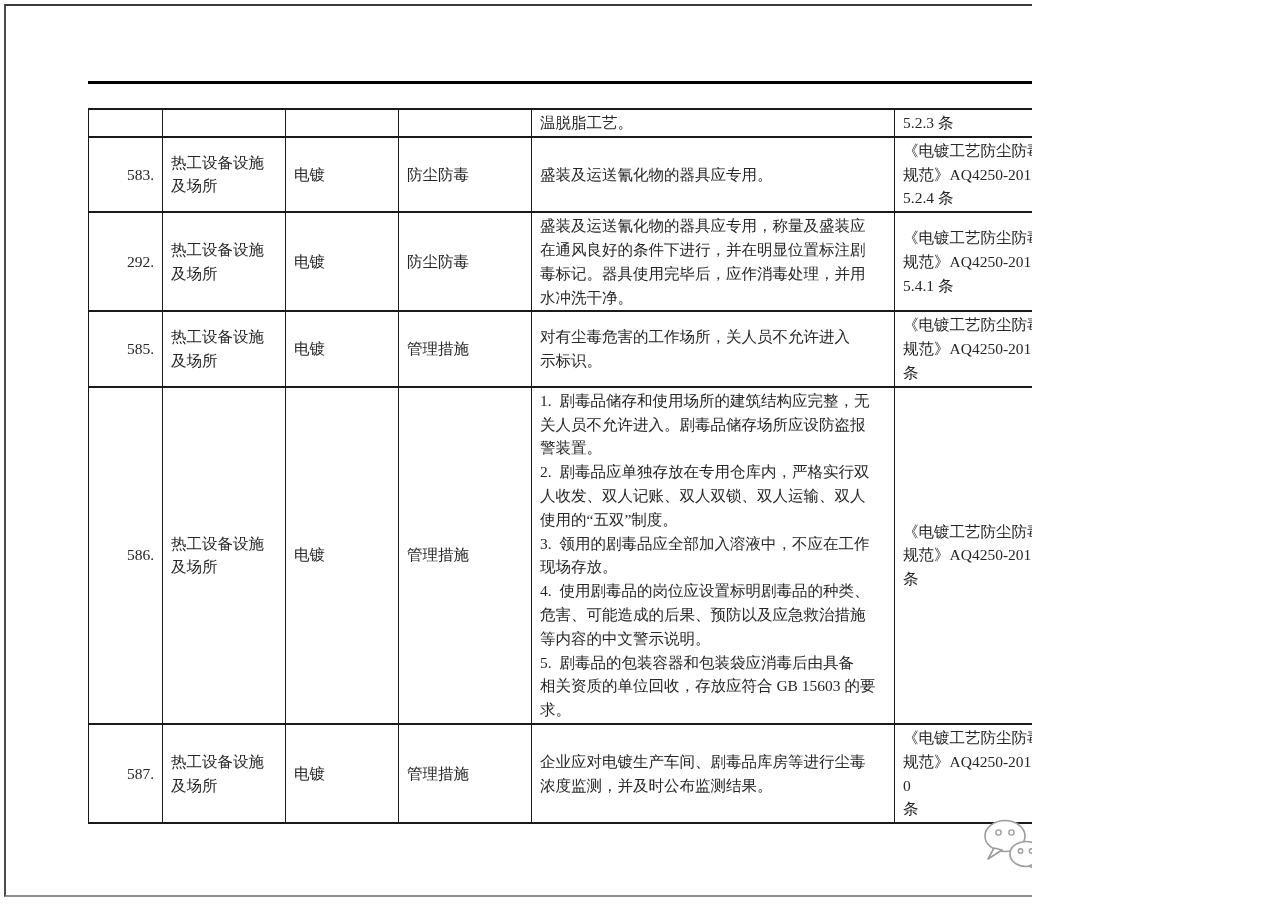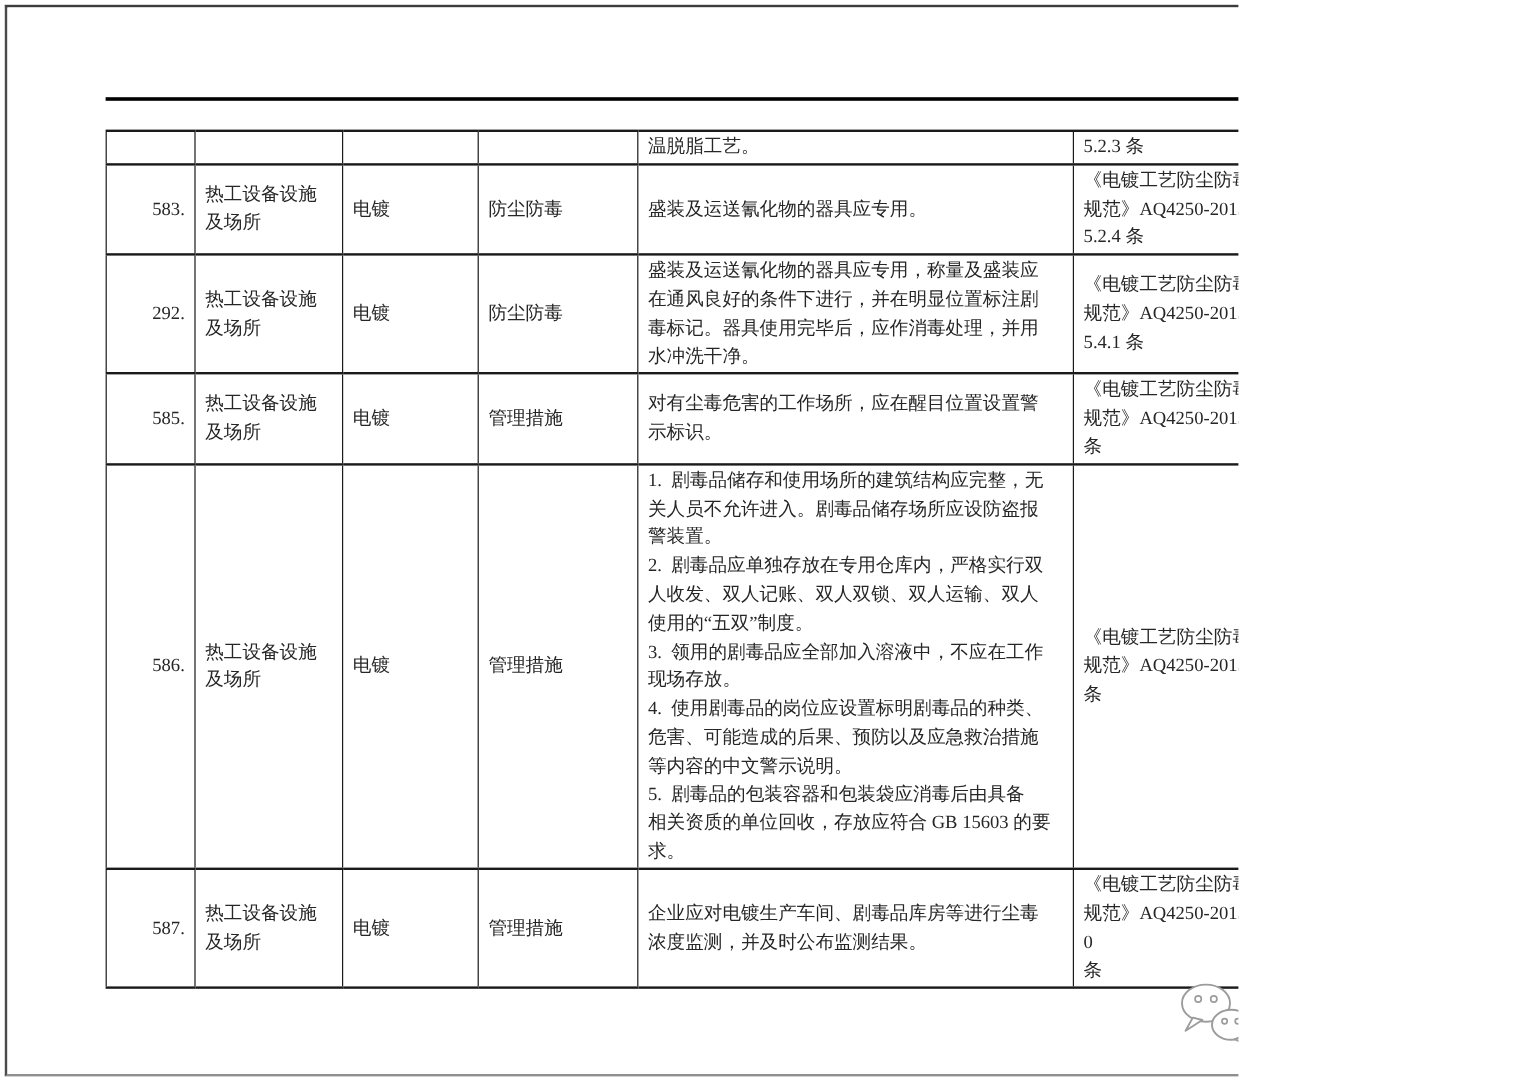--- a/index.html
+++ b/index.html
@@ -142,21 +142,21 @@
           <td class="col-reference">《电镀工艺防尘防毒技术
 规范》AQ4250-2015 第
 5.4.1 条</td>
           <td class="col-hazard">一般隐患</td>
         </tr>
         <tr class="row-3">
           <td class="col-num">585.</td>
           <td class="col-place">热工设备设施及场所</td>
           <td class="col-process">电镀</td>
           <td class="col-category">管理措施</td>
-          <td class="col-description">对有尘毒危害的工作场所，应在醒目位置设置警
+          <td class="col-description">对有尘毒危害的工作场所，关人员不允许进入
 示标识。</td>
           <td class="col-reference">《电镀工艺防尘防毒技术
 规范》AQ4250-2015 第 6.5
 条</td>
           <td class="col-hazard">一般隐患</td>
         </tr>
         <tr class="row-4">
           <td class="col-num">586.</td>
           <td class="col-place">热工设备设施及场所</td>
           <td class="col-process">电镀</td>

